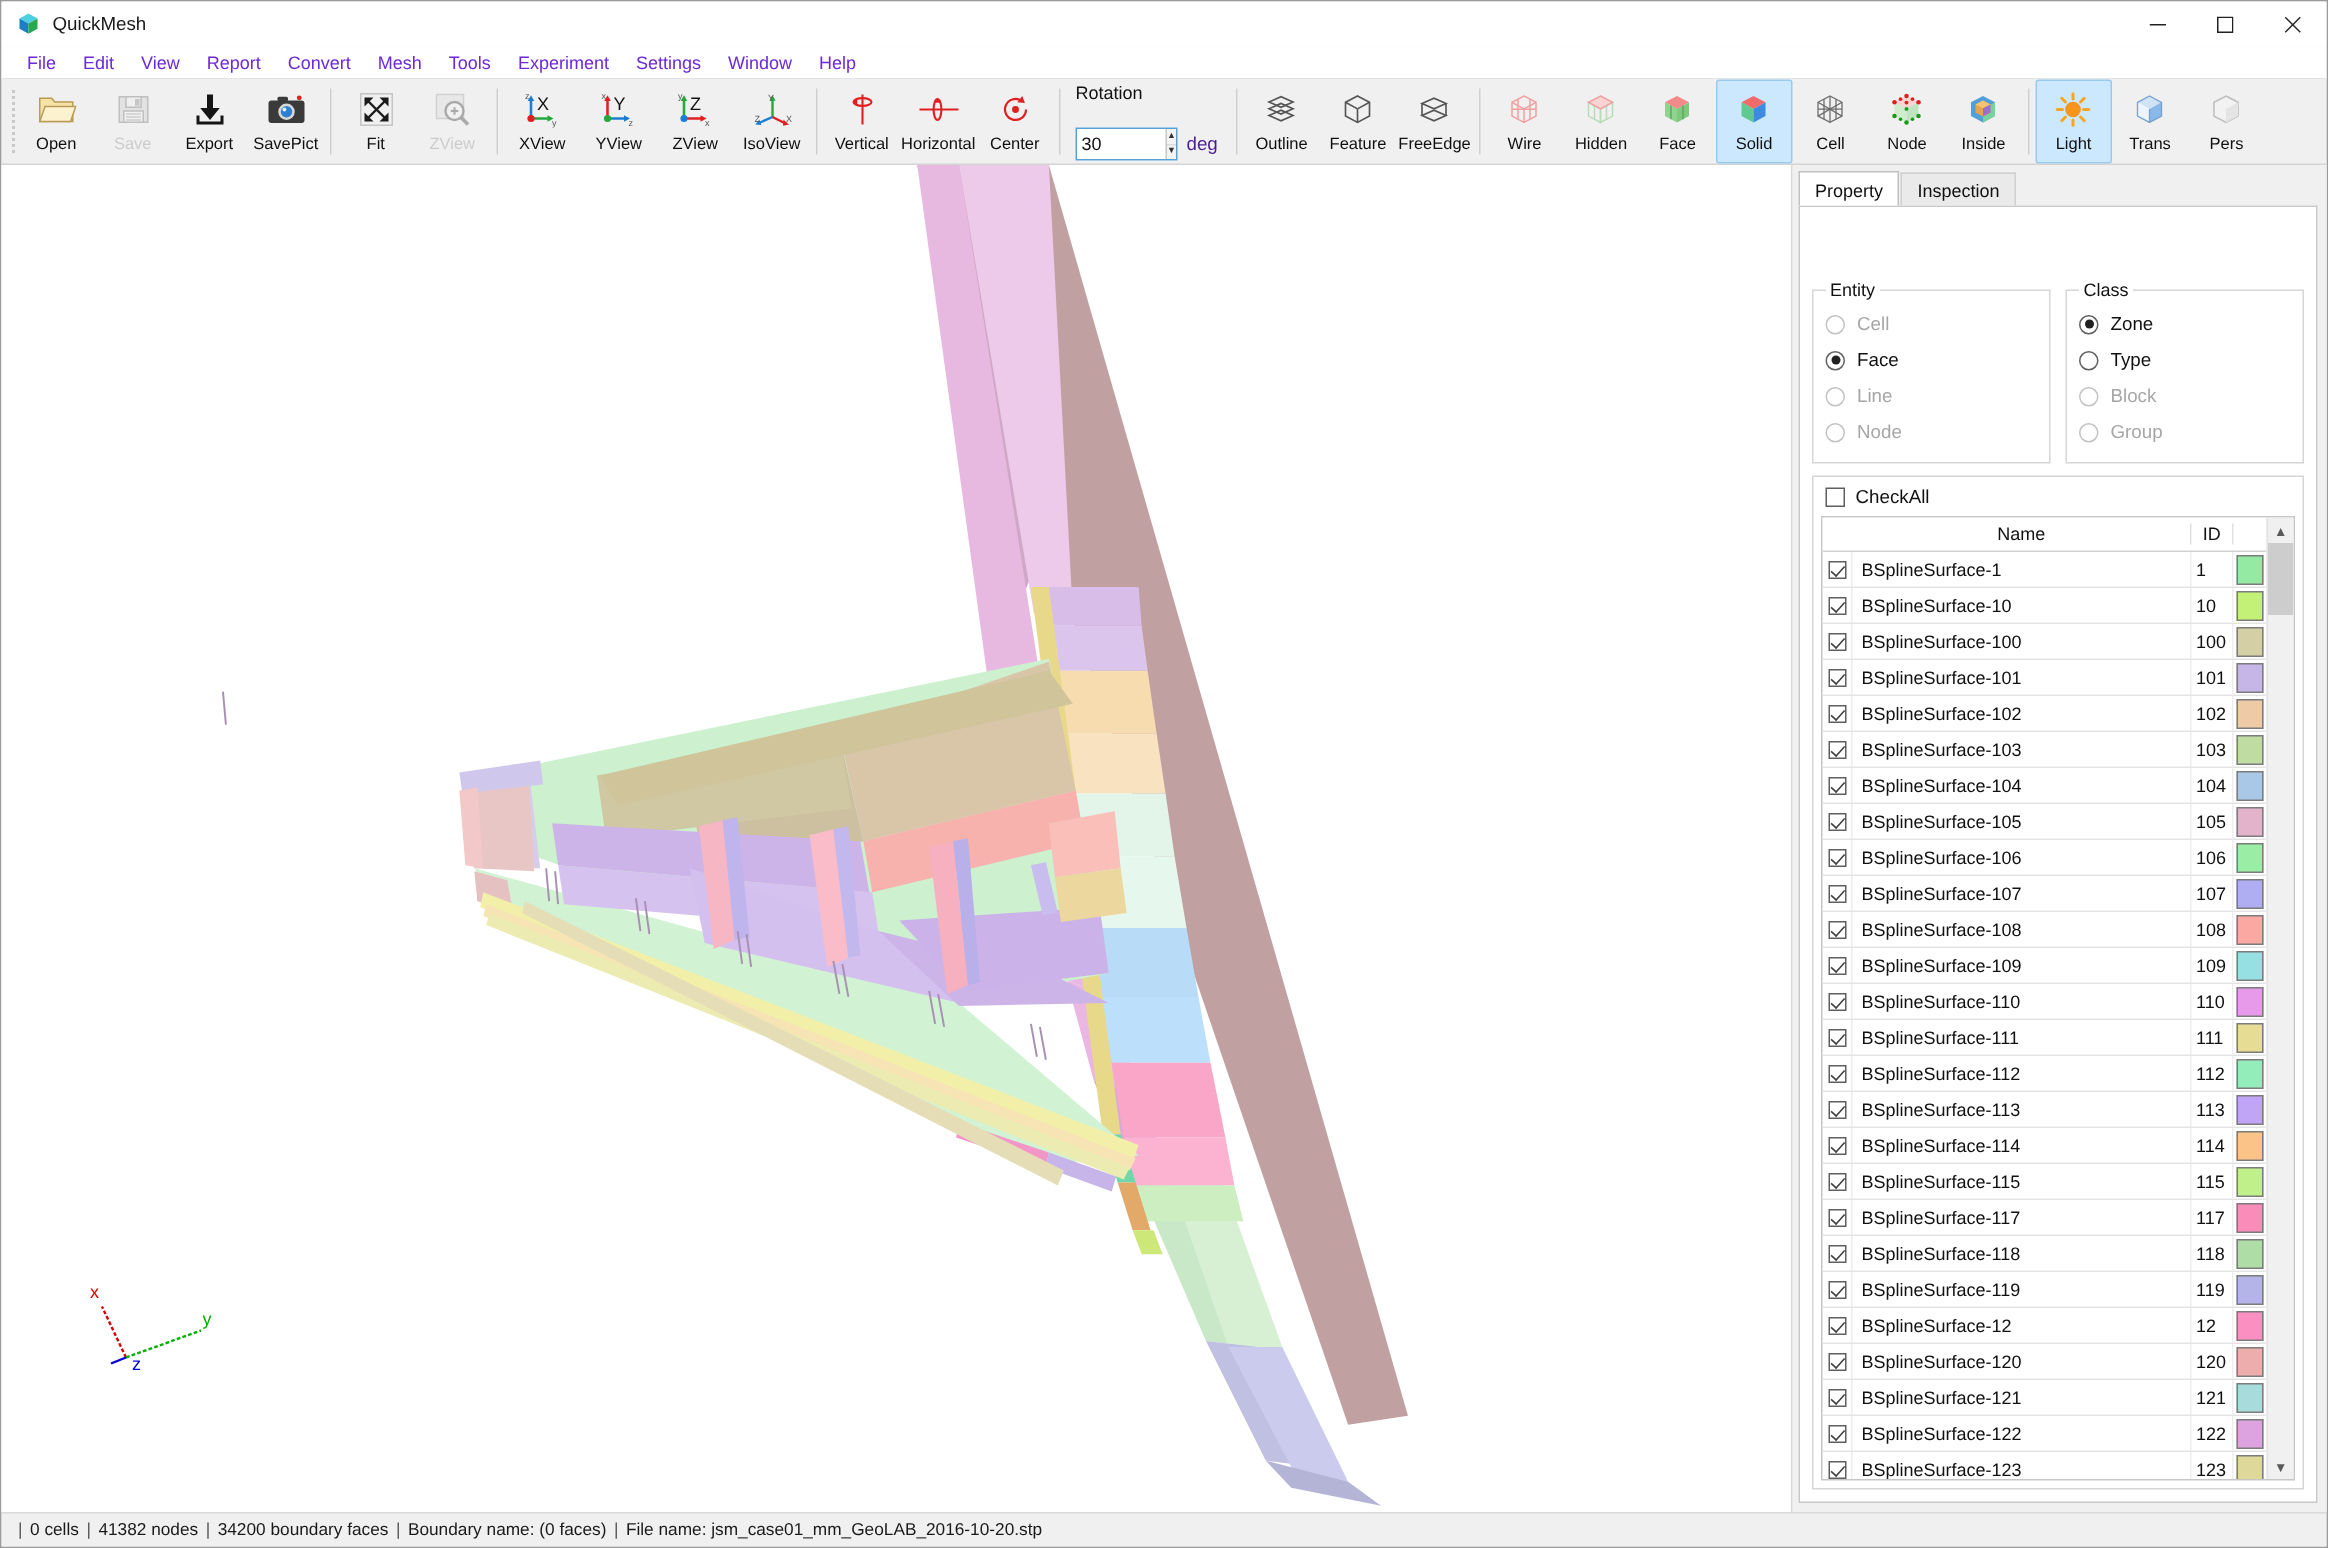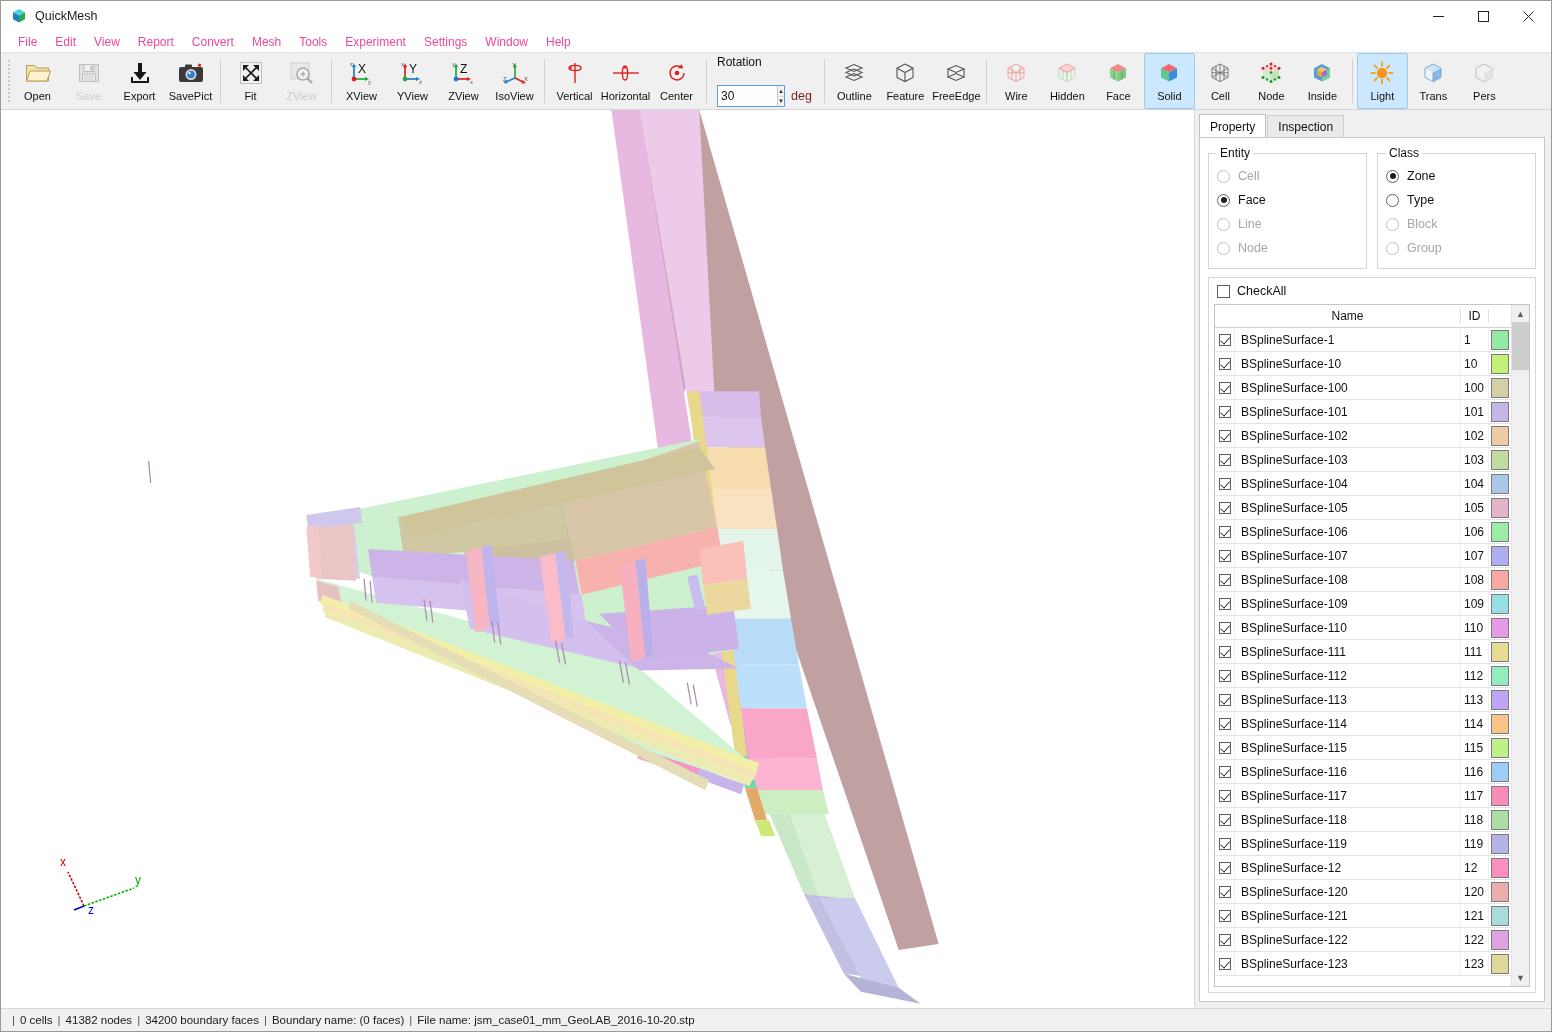--- a/index.html
+++ b/index.html
@@ -50,21 +50,21 @@
     height: 21px;
     background: #ffffff;
     display: flex;
     align-items: center;
     padding-left: 8px;
     flex: 0 0 auto;
     border-bottom: 1px solid #e3e3e3;
   }
   .menu-item {
     font-size: 12px;
-    color: #ec4899;
+    color: #6d28d9;
     padding: 2px 9px;
     cursor: default;
     white-space: nowrap;
   }
 
   
   .toolbar {
     height: 56px;
     background: #f0f0f0;
     display: flex;
@@ -135,21 +135,21 @@
     display: flex; flex-direction: column;
     border-left: 1px solid #c8c8c8;
     background: #f3f3f3;
   }
   .spin-arrows span {
     flex: 1 1 50%;
     display: flex; align-items: center; justify-content: center;
     font-size: 6px; color: #333;
   }
   .spin-arrows span:first-child { border-bottom: 1px solid #dcdcdc; }
-  .rot-unit { font-size: 12.5px; color: #7f1d1d; margin-left: 6px; }
+  .rot-unit { font-size: 12.5px; color: #4c1d95; margin-left: 6px; }
 
   
   .body {
     flex: 1 1 auto;
     display: flex;
     min-height: 0;
     background: #f0f0f0;
   }
   .viewport {
     flex: 1 1 auto;
@@ -189,21 +189,21 @@
   .tabpanel {
     flex: 1 1 auto;
     background: #ffffff;
     border: 1px solid #c8c8c8;
     margin-left: 4px;
     padding: 8px 8px 8px 8px;
     box-sizing: border-box;
     display: flex; flex-direction: column;
     min-height: 0;
   }
-  .grouprow { display: flex; gap: 10px; }
+  .grouprow { display: flex; gap: 10px; margin-top: 40px; }
   fieldset.grp {
     flex: 1 1 50%;
     border: 1px solid #d6d6d6;
     border-radius: 0;
     margin: 0;
     padding: 4px 8px 8px 8px;
   }
   fieldset.grp legend {
     font-size: 12px; color: #111;
     padding: 0 3px;
@@ -1179,30 +1179,20 @@
                     <div class="td td-name">BSplineSurface-115</div>
                     <div class="td td-id">115</div>
                     <div class="td td-color">
                       <span class="swatch" style="background: rgb(192, 240, 138);"></span>
                     </div>
                   </div>
                   <div class="trow">
                     <div class="td td-check">
                       <span class="cbox-sm checked"></span>
                     </div>
-                    <div class="td td-name">BSplineSurface-116</div>
-                    <div class="td td-id">116</div>
-                    <div class="td td-color">
-                      <span class="swatch" style="background: rgb(156, 205, 246);"></span>
-                    </div>
-                  </div>
-                  <div class="trow">
-                    <div class="td td-check">
-                      <span class="cbox-sm checked"></span>
-                    </div>
                     <div class="td td-name">BSplineSurface-117</div>
                     <div class="td td-id">117</div>
                     <div class="td td-color">
                       <span class="swatch" style="background: rgb(249, 140, 184);"></span>
                     </div>
                   </div>
                   <div class="trow">
                     <div class="td td-check">
                       <span class="cbox-sm checked"></span>
                     </div>

